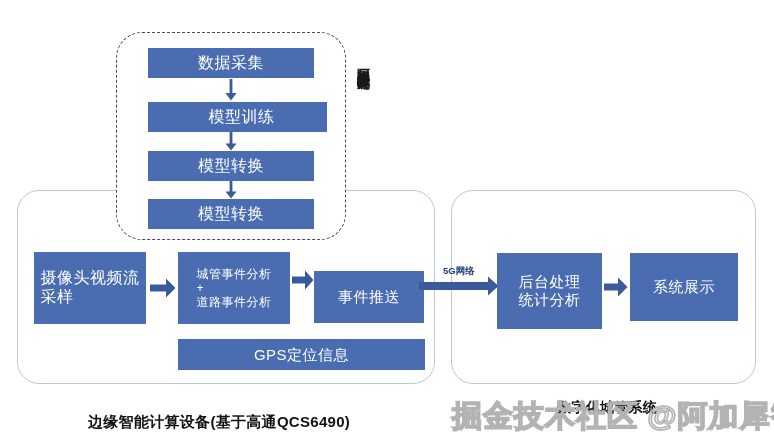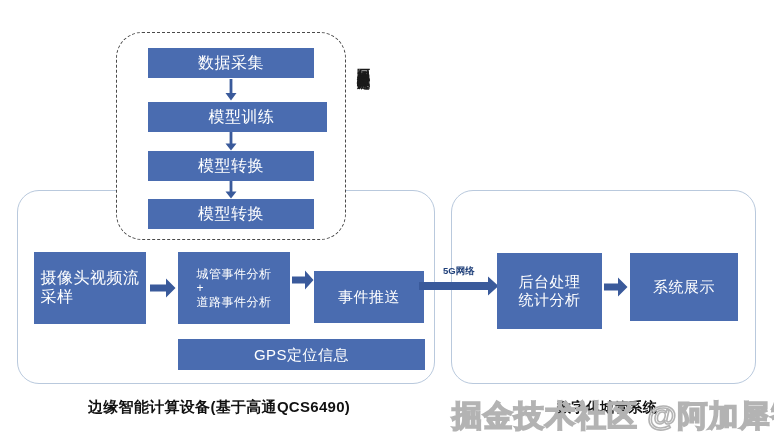--- a/index.html
+++ b/index.html
@@ -125,21 +125,21 @@
 
   
   .caption {
     position: absolute;
     font-size: 15px;
     font-weight: 700;
     color: #111111;
     white-space: nowrap;
     letter-spacing: 0.3px;
   }
-  #caption-edge   { left: 88px;  top: 398px; }
+  #caption-edge   { left: 88px;  top: 413px; }
   #caption-city   { left: 557px; top: 399px; font-size: 14px; }
 
   
   #watermark {
     position: absolute;
     left: 452px;
     top: 396px;
     font-size: 30px;
     font-weight: 700;
     letter-spacing: 1px;

